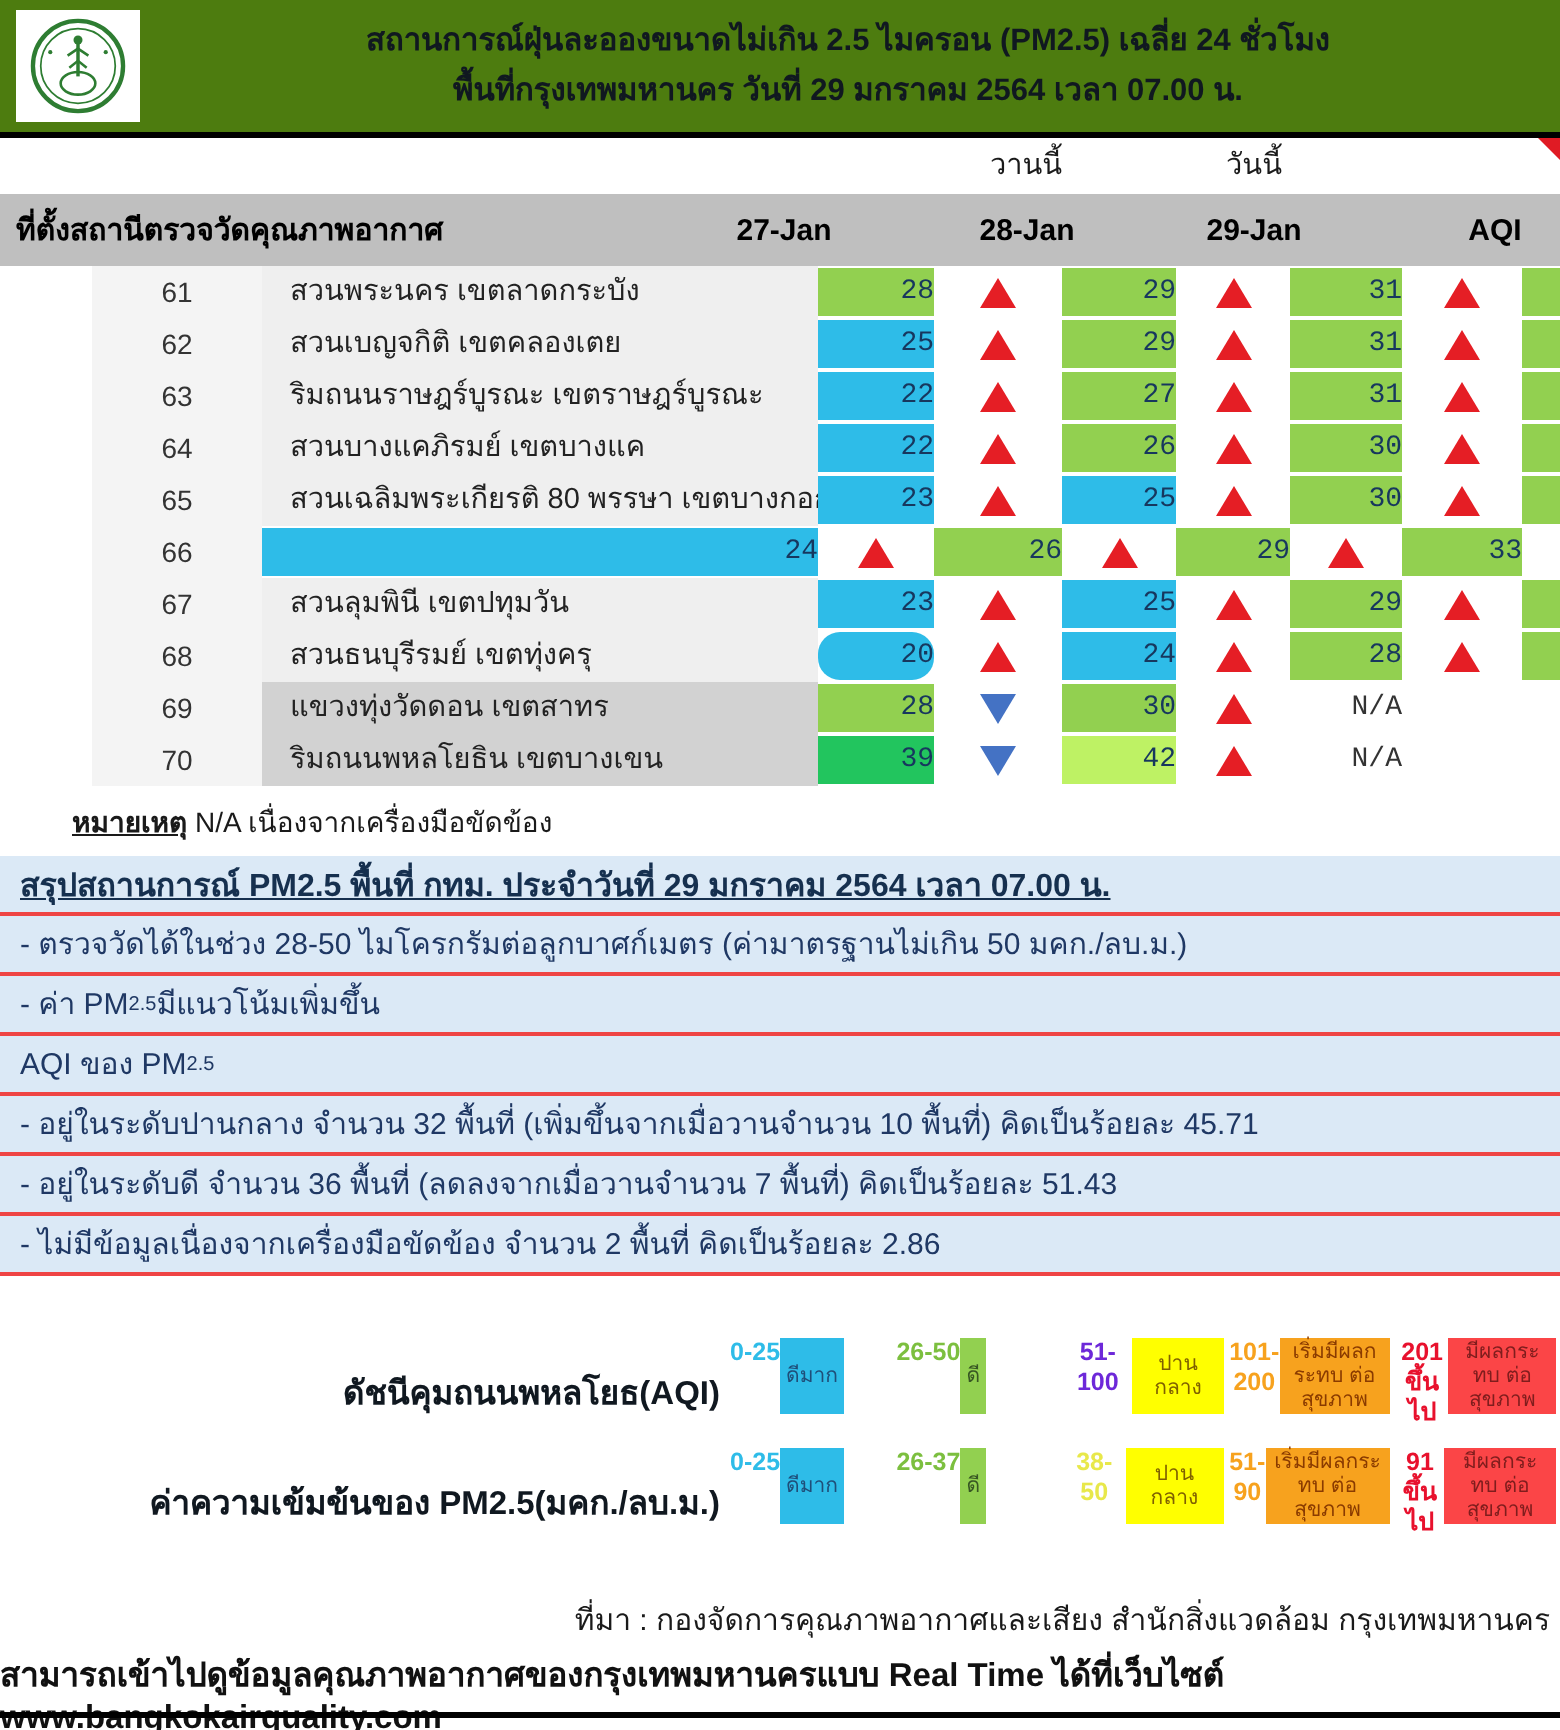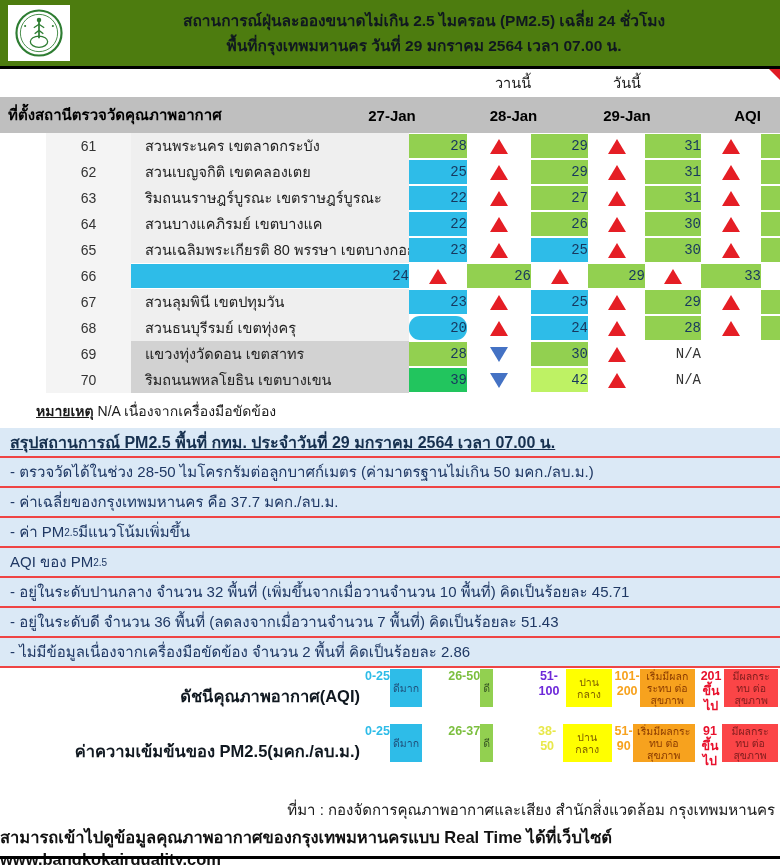--- a/index.html
+++ b/index.html
@@ -355,37 +355,36 @@
     </div>
   </div>
 
 <div class="note-line">
   <span class="u">หมายเหตุ</span><span> N/A เนื่องจากเครื่องมือขัดข้อง</span>
 </div>
 
 <div class="summary">
   <div class="srow title">สรุปสถานการณ์ PM2.5 พื้นที่ กทม. ประจำวันที่ 29 มกราคม 2564 เวลา 07.00 น.</div>
   <div class="srow">- ตรวจวัดได้ในช่วง 28-50 ไมโครกรัมต่อลูกบาศก์เมตร (ค่ามาตรฐานไม่เกิน 50 มคก./ลบ.ม.)</div>
-  <div class="srow">- ค่าเฉลี่ยของกรุงเทพมหานคร คือ 37.7 มคก./ลบ.ม.</div>
   <div class="srow">
     <span>- ค่า PM</span>
       <sub>2.5</sub>
       <span>  มีแนวโน้มเพิ่มขึ้น</span>
   </div>
   <div class="srow">
     <span>AQI ของ PM</span>
       <sub>2.5</sub>
   </div>
   <div class="srow">- อยู่ในระดับปานกลาง จำนวน 32 พื้นที่ (เพิ่มขึ้นจากเมื่อวานจำนวน 10 พื้นที่) คิดเป็นร้อยละ 45.71</div>
   <div class="srow">- อยู่ในระดับดี จำนวน 36 พื้นที่ (ลดลงจากเมื่อวานจำนวน 7 พื้นที่) คิดเป็นร้อยละ 51.43</div>
   <div class="srow">- ไม่มีข้อมูลเนื่องจากเครื่องมือขัดข้อง จำนวน 2 พื้นที่ คิดเป็นร้อยละ 2.86</div>
 </div>
 
 <div class="legend-block legend-grid" id="legend-aqi">
-  <div class="legend-label">ดัชนีคุณภาพอากาศ(AQI)</div>
+  <div class="legend-label">ดัชนีคุมถนนพหลโยธ(AQI)</div>
   <div class="legend-items">
       <div class="legend-item">
         <div class="legend-range" style="color: rgb(46, 188, 232);">0-25</div>
         <div class="legend-box" style="background: rgb(46, 188, 232); color: rgb(31, 78, 121);">ดีมาก</div>
       </div>
       <div class="legend-item">
         <div class="legend-range" style="color: rgb(124, 191, 63);">26-50</div>
         <div class="legend-box" style="background: rgb(146, 208, 80); color: rgb(55, 86, 35);">ดี</div>
       </div>
       <div class="legend-item">

